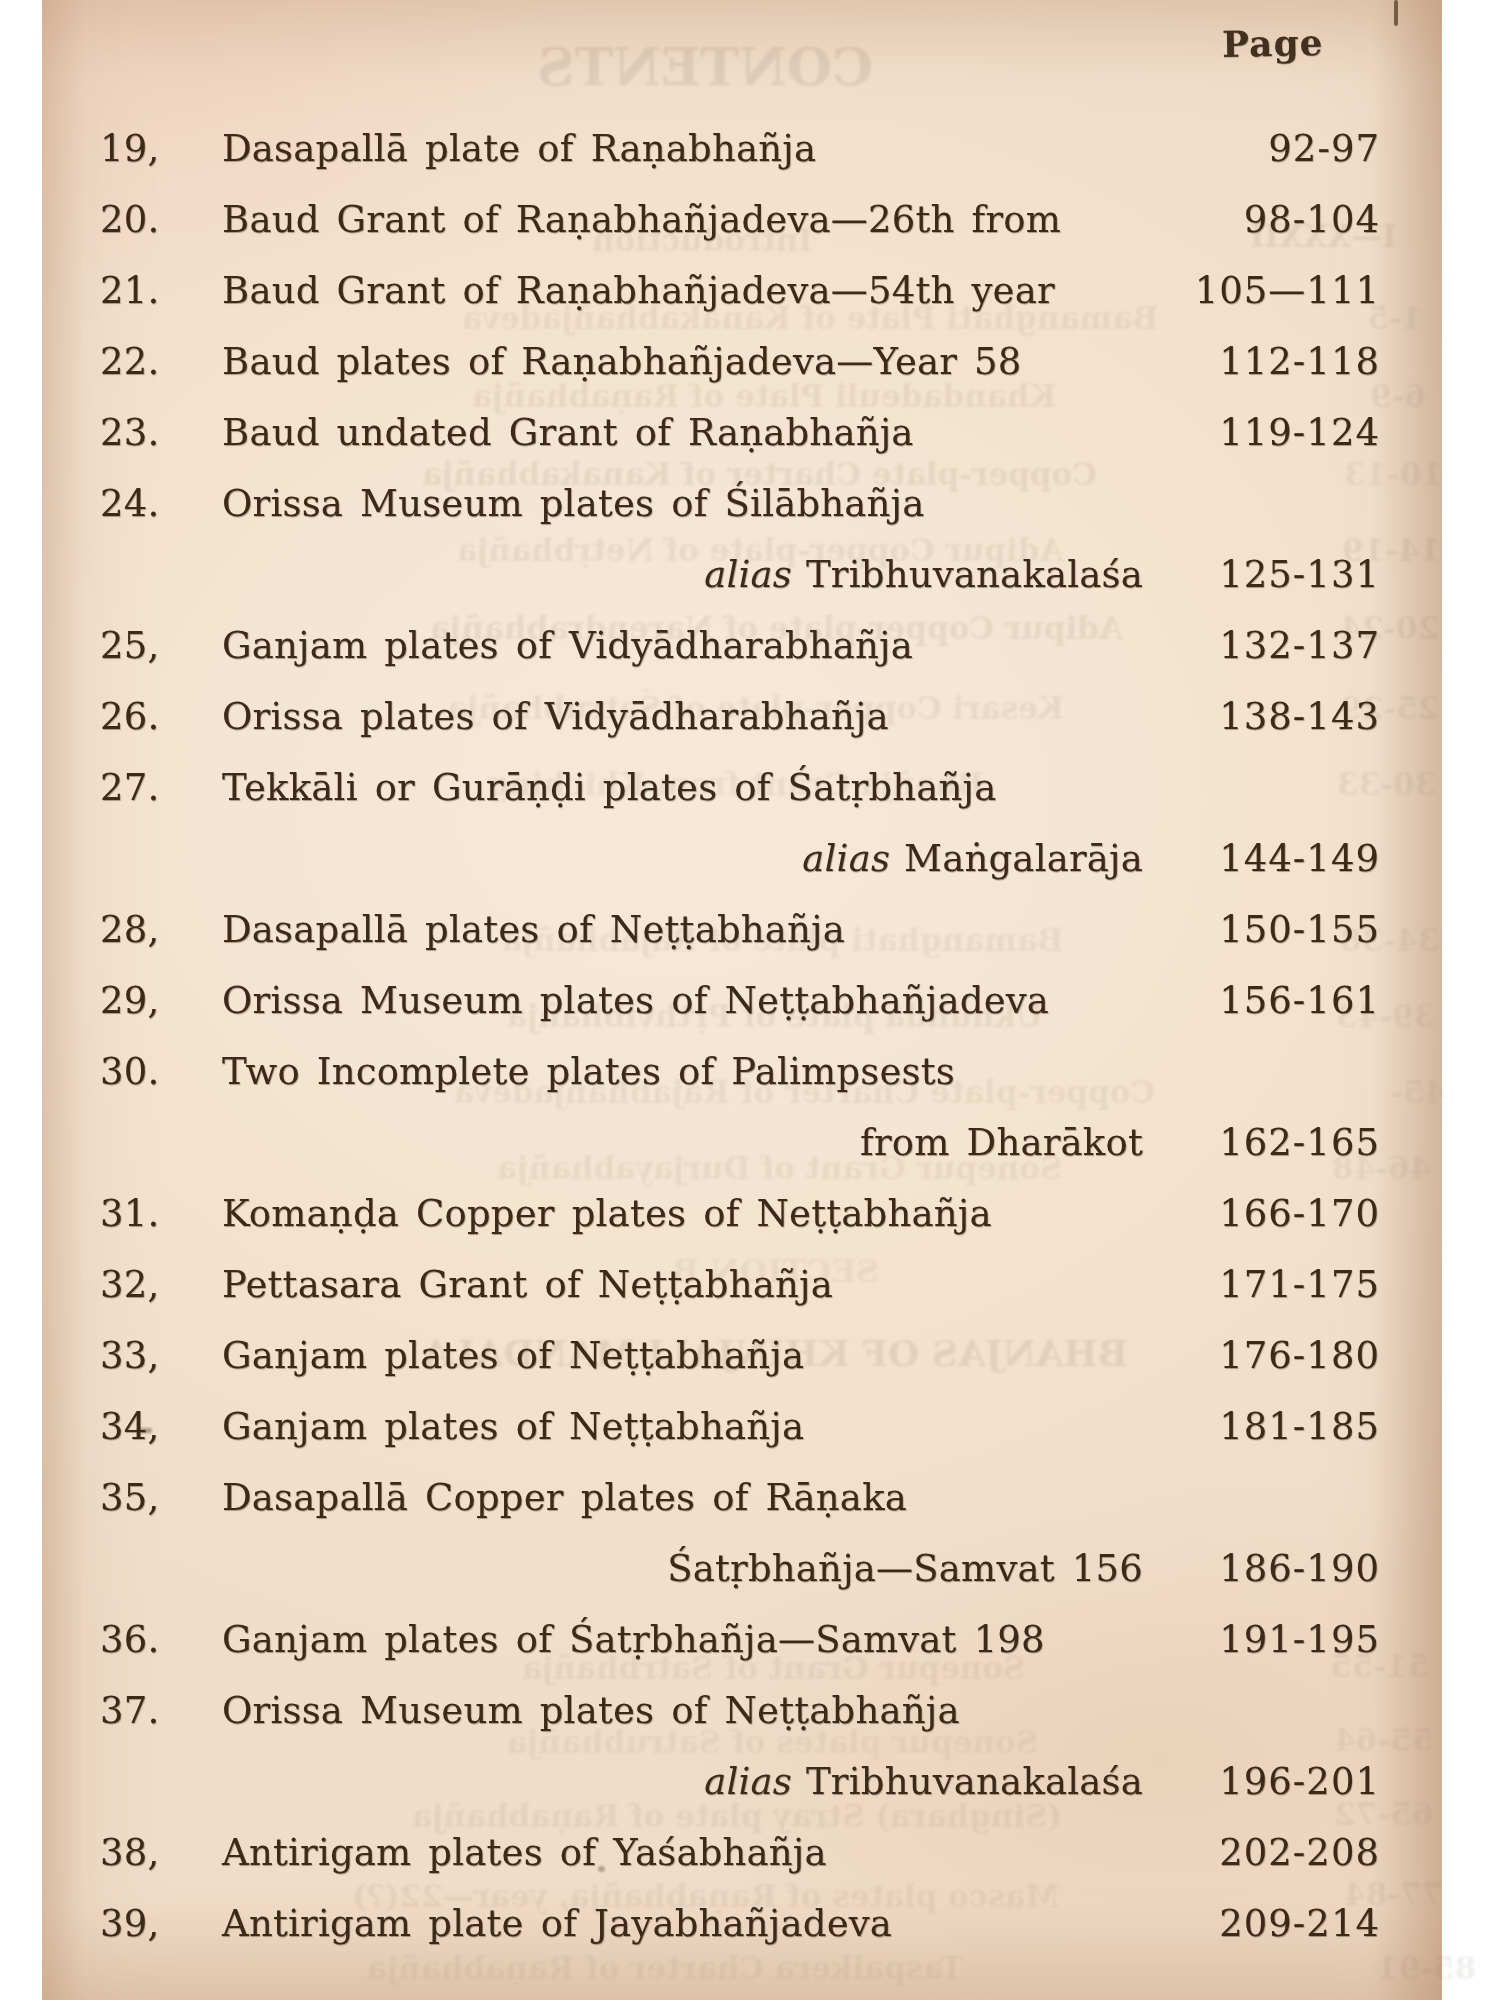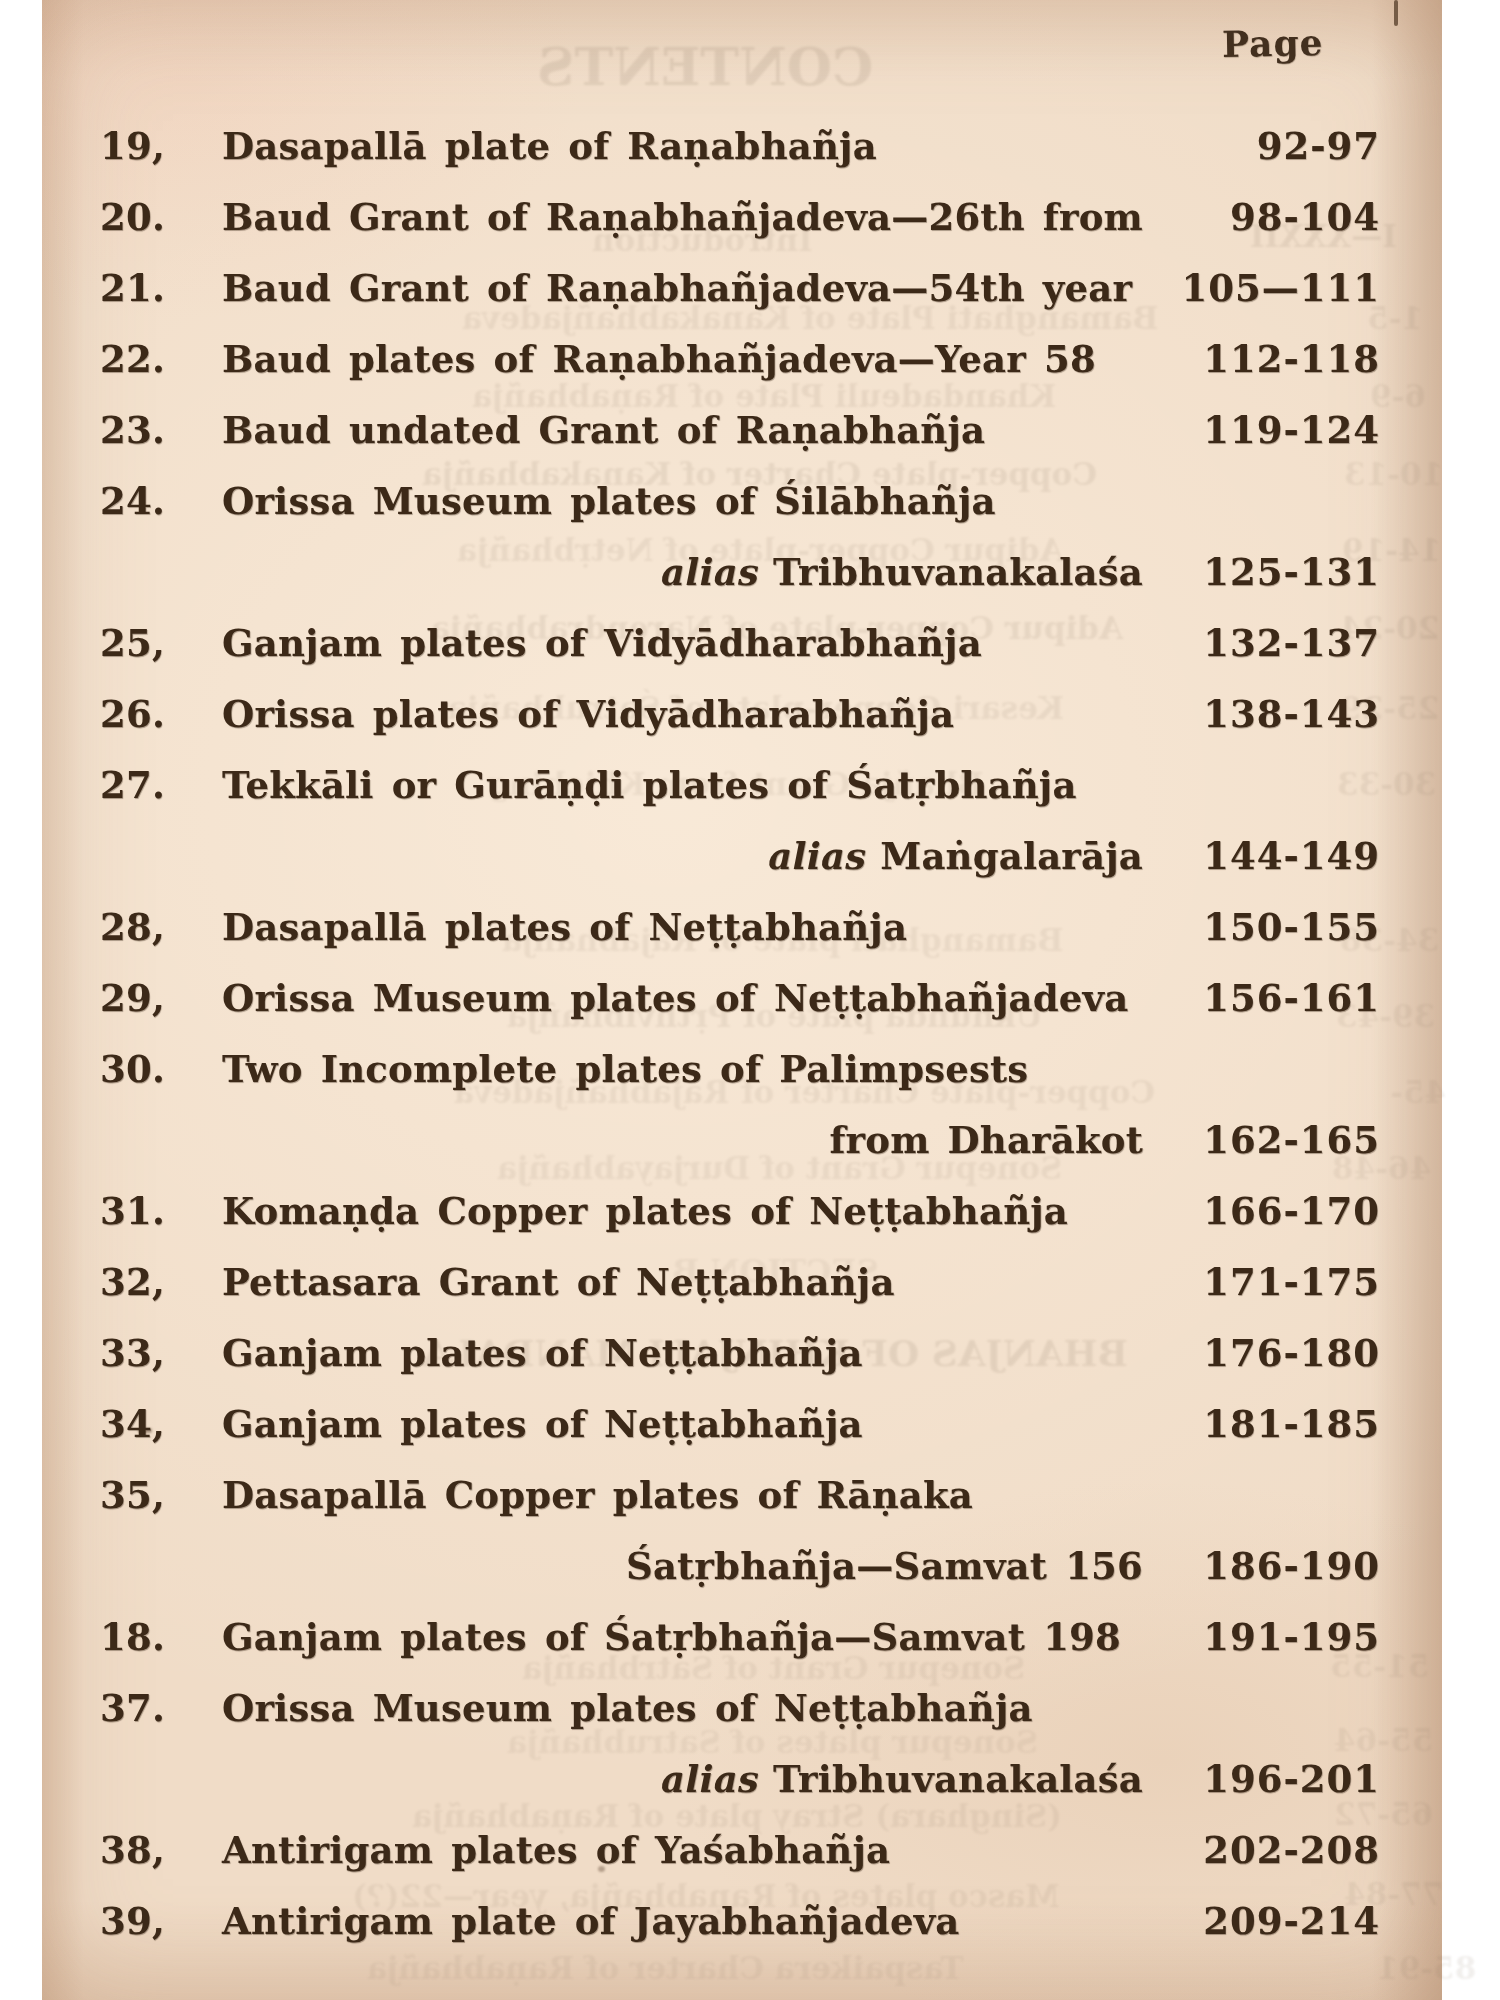--- a/index.html
+++ b/index.html
@@ -24,22 +24,22 @@
     position:absolute;top:22px;right:118px;
     font-size:36px;font-weight:700;color:#43301f;
     letter-spacing:1px;transform:rotate(-1deg);
     text-shadow:0.6px 0.8px 0.8px rgba(60,40,23,0.35);
   }
   .toc{
     position:absolute;left:0;top:0;width:100%;height:100%;
     box-sizing:border-box;padding:128px 62px 0 58px;
   }
   .line{
-    display:flex;align-items:flex-end;height:40px;margin-bottom:31px;
-    font-size:37px;font-weight:700;color:#3c2918;
+    display:flex;align-items:center;height:40px;margin-bottom:31px;
+    font-size:37px;font-weight:400;color:#3c2918;
     word-spacing:5px;letter-spacing:0.2px;white-space:nowrap;
     text-shadow:0.7px 0.9px 0.7px rgba(58,40,23,0.38);
   }
   .line .num{flex:0 0 122px;}
   .line .title{flex:1 1 auto;overflow:visible;}
   .line .pages{flex:0 0 185px;text-align:right;letter-spacing:1px;}
   .line .pages:empty{visibility:hidden;}
   .line.cont .contText{flex:1 1 auto;text-align:right;padding-right:52px;}
   .ital{font-style:italic;margin-right:14px;}
   .ghost{
@@ -195,21 +195,21 @@
       <div class="line">
         <span class="num">35,</span>
         <span class="title">Dasapallā Copper plates of Rāṇaka</span>
         <span class="pages"></span>
       </div>
       <div class="line cont">
         <span class="contText"><span>Śatṛbhañja—Samvat 156</span></span>
         <span class="pages">186-190</span>
       </div>
       <div class="line">
-        <span class="num">18.</span>
+        <span class="num">36.</span>
         <span class="title">Ganjam plates of Śatṛbhañja—Samvat 198</span>
         <span class="pages">191-195</span>
       </div>
       <div class="line">
         <span class="num">37.</span>
         <span class="title">Orissa Museum plates of Neṭṭabhañja</span>
         <span class="pages"></span>
       </div>
       <div class="line cont">
         <span class="contText"><span class="ital">alias</span><span>Tribhuvanakalaśa</span></span>

